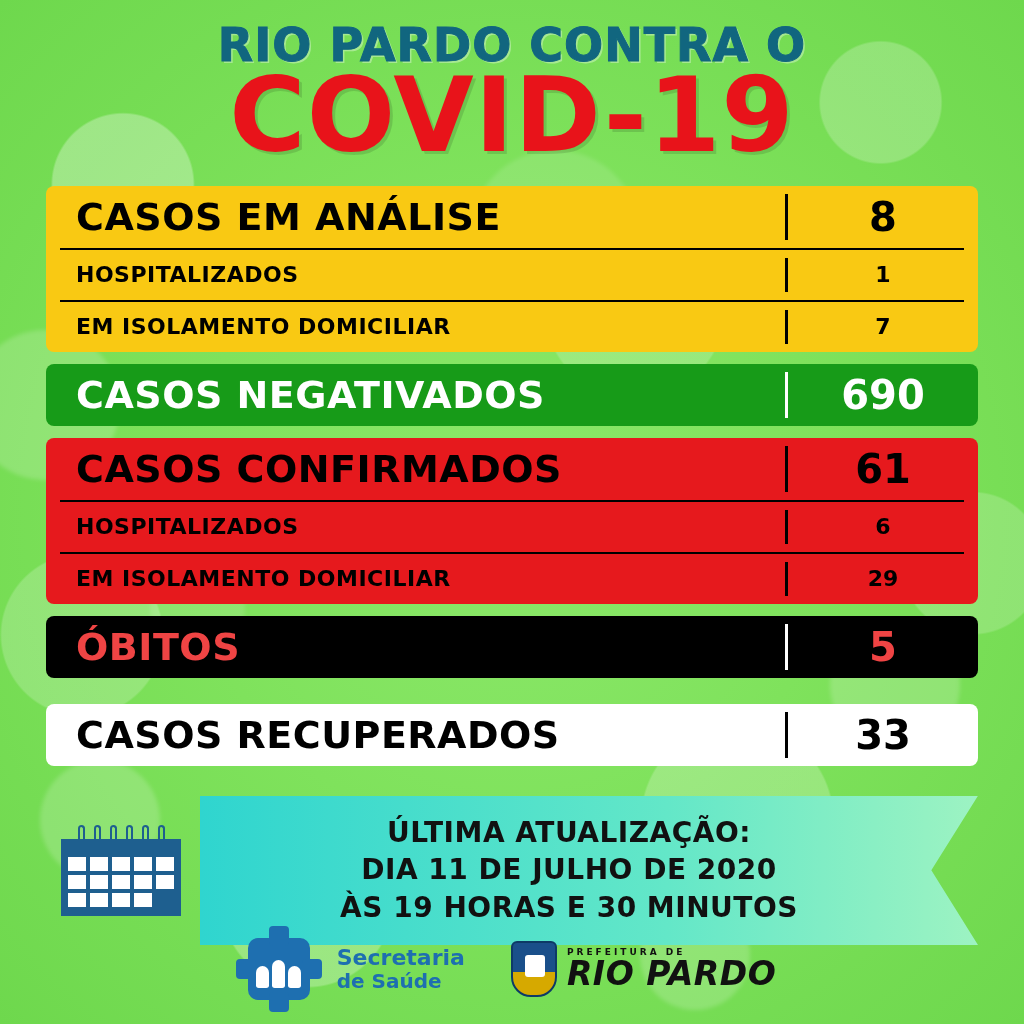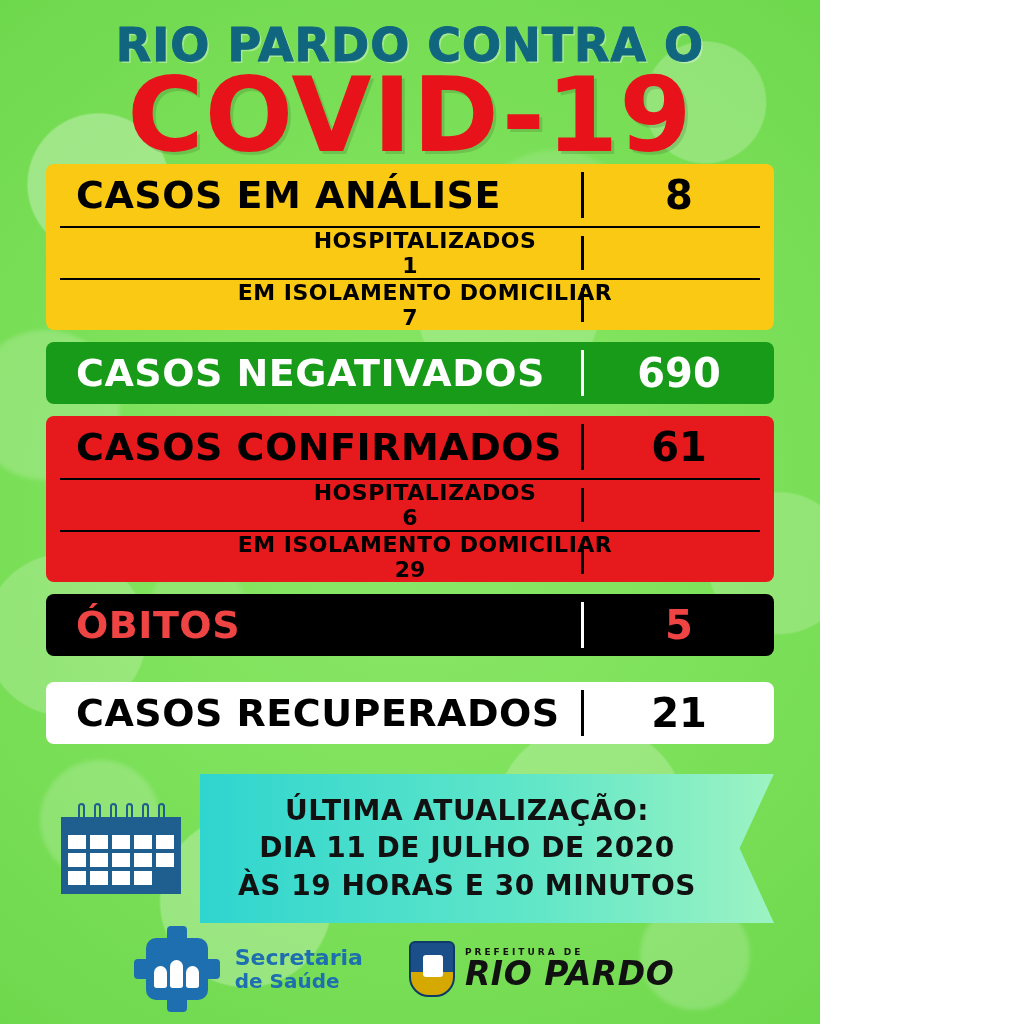--- a/index.html
+++ b/index.html
@@ -3,21 +3,21 @@
 <meta charset="utf-8">
 <style>
   * { box-sizing: border-box; margin: 0; padding: 0; }
   html, body {
     width: 1024px; height: 1024px;
     font-family: "Liberation Sans", sans-serif;
     overflow: hidden;
   }
   #page {
     position: relative;
-    width: 820px; height: 1024px;
+    width: 1024px; height: 1024px;
     background:
       radial-gradient(circle at 12% 18%, rgba(255,255,255,0.30) 0 70px, rgba(255,255,255,0) 72px),
       radial-gradient(circle at 86% 10%, rgba(255,255,255,0.22) 0 60px, rgba(255,255,255,0) 62px),
       radial-gradient(circle at 62% 30%, rgba(255,255,255,0.18) 0 90px, rgba(255,255,255,0) 92px),
       radial-gradient(circle at 8% 62%, rgba(255,255,255,0.20) 0 80px, rgba(255,255,255,0) 82px),
       radial-gradient(circle at 30% 88%, rgba(255,255,255,0.26) 0 85px, rgba(255,255,255,0) 87px),
       radial-gradient(circle at 72% 80%, rgba(255,255,255,0.22) 0 95px, rgba(255,255,255,0) 97px),
       radial-gradient(circle at 95% 55%, rgba(255,255,255,0.18) 0 70px, rgba(255,255,255,0) 72px),
       radial-gradient(circle at 50% 50%, #8ce86a 0%, #7fe25c 45%, #6ed84d 100%);
     overflow: hidden;
@@ -52,21 +52,21 @@
     line-height: 0.92;
     font-weight: bold;
     color: #e8131a;
     letter-spacing: 1px;
     font-family: "DejaVu Sans", sans-serif;
     text-shadow: 3px 3px 0 rgba(0,0,0,0.12);
     margin-top: -4px;
   }
 
   
-  .stats { position: relative; padding: 0 46px; border-radius: 29px; }
+  .stats { position: relative; margin-top: 22px; padding: 0 46px; border-radius: 29px; }
   .group { border-radius: 8px; overflow: hidden; margin-bottom: 12px; }
 
   .row { display: flex; align-items: center; position: relative; }
   .row .label {
     flex: 1 1 auto;
     padding-left: 30px;
     font-weight: bold;
     font-family: "DejaVu Sans", sans-serif;
   }
   .row .value {
@@ -79,21 +79,21 @@
     position: absolute;
     right: 190px;
     top: 8px; bottom: 8px;
     width: 3px;
   }
   .row.main .label { font-size: 38px; letter-spacing: 0.5px; }
   .row.main .value { font-size: 40px; }
   .row.main { height: 62px; }
   .row.sub .label { font-size: 22px; letter-spacing: 0.5px; }
   .row.sub .value { font-size: 22px; }
-  .row.sub { height: 50px; flex-direction: column; }
+  .row.sub { height: 50px; }
 
   .sep { height: 2px; margin: 0 14px; }
 
   
   .yellow { background: #f9c913; color: #000; }
   .yellow .divider { background: #000; }
   .yellow .sep { background: #000; }
 
   .green { background: #179b18; color: #fff; }
   .green .divider { background: #fff; }
@@ -256,21 +256,21 @@
         <div class="label">ÓBITOS</div>
         <div class="divider"></div>
         <div class="value">5</div>
       </div>
     </div>
 
     <div class="group white spaced">
       <div class="row main">
         <div class="label">CASOS RECUPERADOS</div>
         <div class="divider"></div>
-        <div class="value">21</div>
+        <div class="value">33</div>
       </div>
     </div>
   </div>
 
   <div class="update">
     <div class="cal-wrap">
       <div class="calendar">
         <div class="cal-rings">
           <i></i>
             <i></i>

